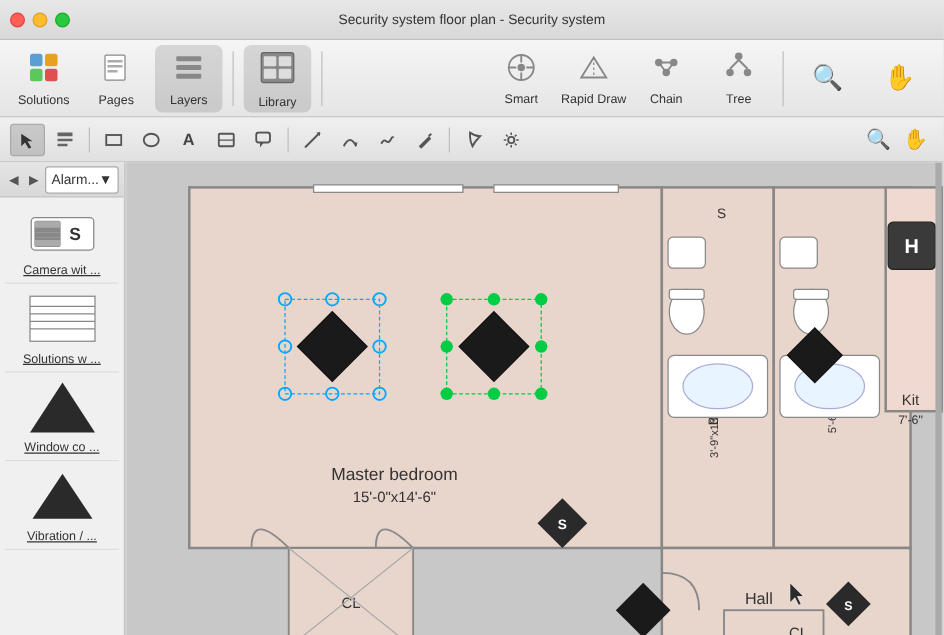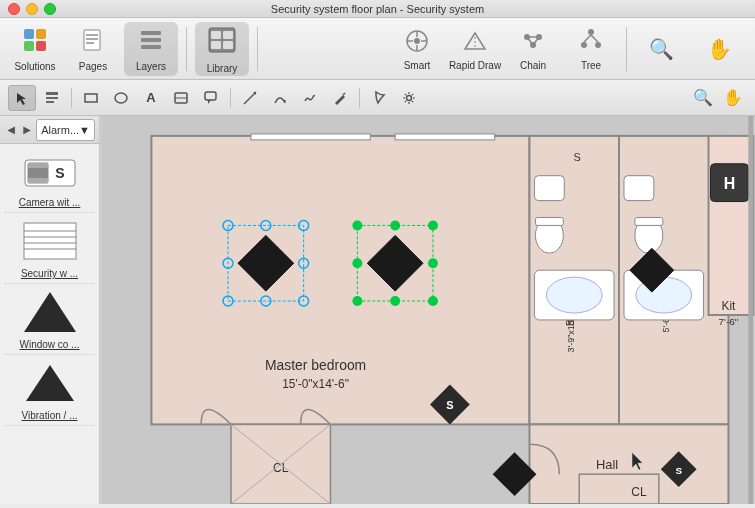--- a/index.html
+++ b/index.html
@@ -1,20 +1,20 @@
 <!DOCTYPE html>
 <html><head>
   <meta charset="utf-8">
   <style>
     * { margin: 0; padding: 0; box-sizing: border-box; }
     body { width: 755px; height: 508px; overflow: hidden; font-family: -apple-system, BlinkMacSystemFont, 'Helvetica Neue', Arial, sans-serif; background: #ececec; }
 
     
     .titlebar {
-      height: 18px;
+      height: 32px;
       background: linear-gradient(to bottom, #e8e8e8, #d8d8d8);
       display: flex;
       align-items: center;
       padding: 0 8px;
       border-bottom: 1px solid #c0c0c0;
       position: relative;
     }
     .traffic-lights { display: flex; gap: 6px; align-items: center; }
     .traffic-light { width: 12px; height: 12px; border-radius: 50%; }
     .tl-close { background: #ff5f57; border: 1px solid #e0443e; }
@@ -388,21 +388,21 @@
       </div>
 
       <div class="sidebar-item">
         <svg width="60" height="48" viewBox="0 0 60 48">
           <rect x="4" y="6" width="52" height="36" fill="white" stroke="#888" stroke-width="1"></rect>
           <line x1="4" y1="14" x2="56" y2="14" stroke="#888" stroke-width="1"></line>
           <line x1="4" y1="20" x2="56" y2="20" stroke="#888" stroke-width="1"></line>
           <line x1="4" y1="26" x2="56" y2="26" stroke="#888" stroke-width="1"></line>
           <line x1="4" y1="32" x2="56" y2="32" stroke="#888" stroke-width="1"></line>
         </svg>
-        <span class="sidebar-item-label">Security w ...</span>
+        <span class="sidebar-item-label">Solutions w ...</span>
       </div>
 
       <div class="sidebar-item">
         <svg width="60" height="48" viewBox="0 0 60 48">
           <polygon points="30,4 56,44 4,44" fill="#2a2a2a"></polygon>
         </svg>
         <span class="sidebar-item-label">Window co ...</span>
       </div>
 
       <div class="sidebar-item">

